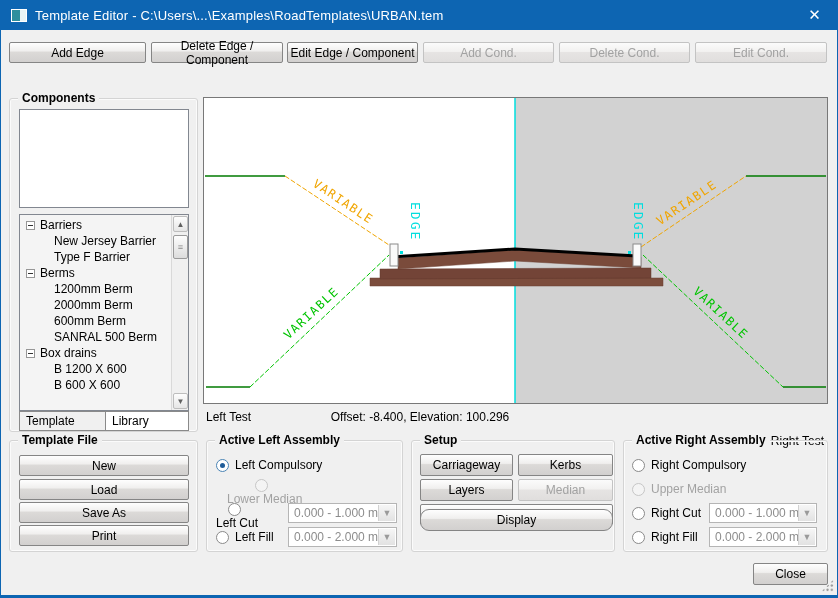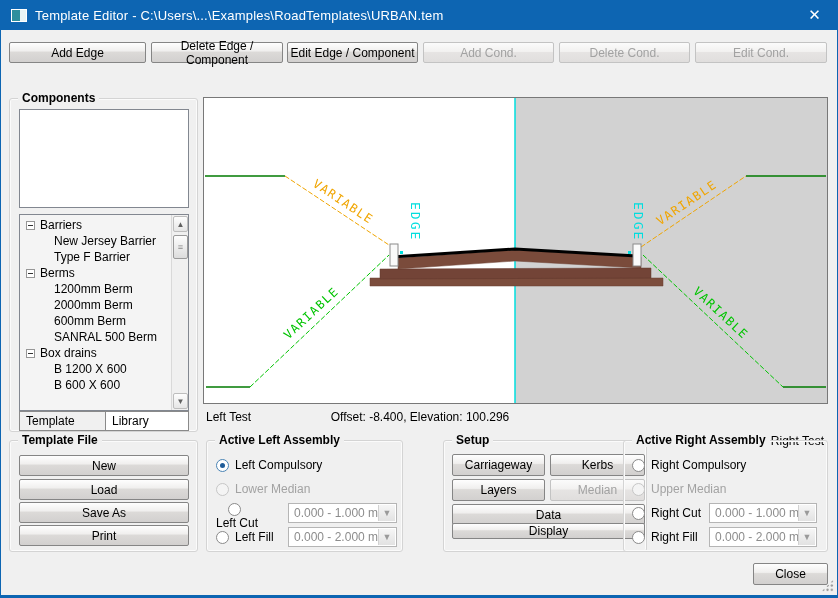--- a/index.html
+++ b/index.html
@@ -197,21 +197,21 @@
     <div class="btn" style="left:9px; top:61px; width:170px; height:21px;">Save As</div>
     <div class="btn" style="left:9px; top:84px; width:170px; height:21px;">Print</div>
   </div>
 
   <div class="groupbox" style="left:205px; top:440px; width:197px; height:112px;">
     <div class="grouplabel">Active Left Assembly</div>
     <div class="radio-row" style="left:9px; top:14px;">
       <span class="radio selected"></span>
       <span class="radio-label">Left Compulsory</span>
     </div>
-    <div class="radio-row" style="left:9px; top:38px;">
+    <div class="radio-row" style="left:20px; top:38px;flex-direction:column;">
       <span class="radio disabled"></span>
       <span class="radio-label disabled">Lower Median</span>
     </div>
     <div class="radio-row" style="left:9px; top:62px;flex-direction:column;">
       <span class="radio"></span>
       <span class="radio-label">Left Cut</span>
     </div>
     <div class="combo" style="left:81px; top:62px; width:109px;">
       <span>0.000 - 1.000 m</span>
       <span class="arrow-btn">▼</span>
@@ -219,28 +219,28 @@
     <div class="radio-row" style="left:9px; top:86px;">
       <span class="radio"></span>
       <span class="radio-label">Left Fill</span>
     </div>
     <div class="combo" style="left:81px; top:86px; width:109px;">
       <span>0.000 - 2.000 m</span>
       <span class="arrow-btn">▼</span>
     </div>
   </div>
 
-  <div class="groupbox" style="left:410px; top:440px; width:204px; height:112px;margin-left:32px;">
+  <div class="groupbox" style="left:410px; top:440px; width:204px; height:112px;">
     <div class="grouplabel">Setup</div>
     <div class="btn" style="left:8px; top:13px; width:93px; height:22px;">Carriageway</div>
     <div class="btn" style="left:106px; top:13px; width:95px; height:22px;">Kerbs</div>
     <div class="btn" style="left:8px; top:38px; width:93px; height:22px;">Layers</div>
     <div class="btn disabled" style="left:106px; top:38px; width:95px; height:22px;">Median</div>
     <div class="btn" style="left:8px; top:63px; width:193px; height:21px;">Data</div>
-    <div class="btn" style="left:8px; top:82px; width:193px; height:16px;">Display</div>
+    <div class="btn" style="left:8px; top:68px; width:193px; height:22px;border-radius:9px;">Display</div>
   </div>
 
   <div class="groupbox" style="left:622px; top:440px; width:205px; height:112px;">
     <div class="grouplabel">Active Right Assembly</div>
     <div class="radio-row" style="left:8px; top:14px;">
       <span class="radio"></span>
       <span class="radio-label">Right Compulsory</span>
     </div>
     <div class="radio-row" style="left:8px; top:38px;">
       <span class="radio disabled"></span>

